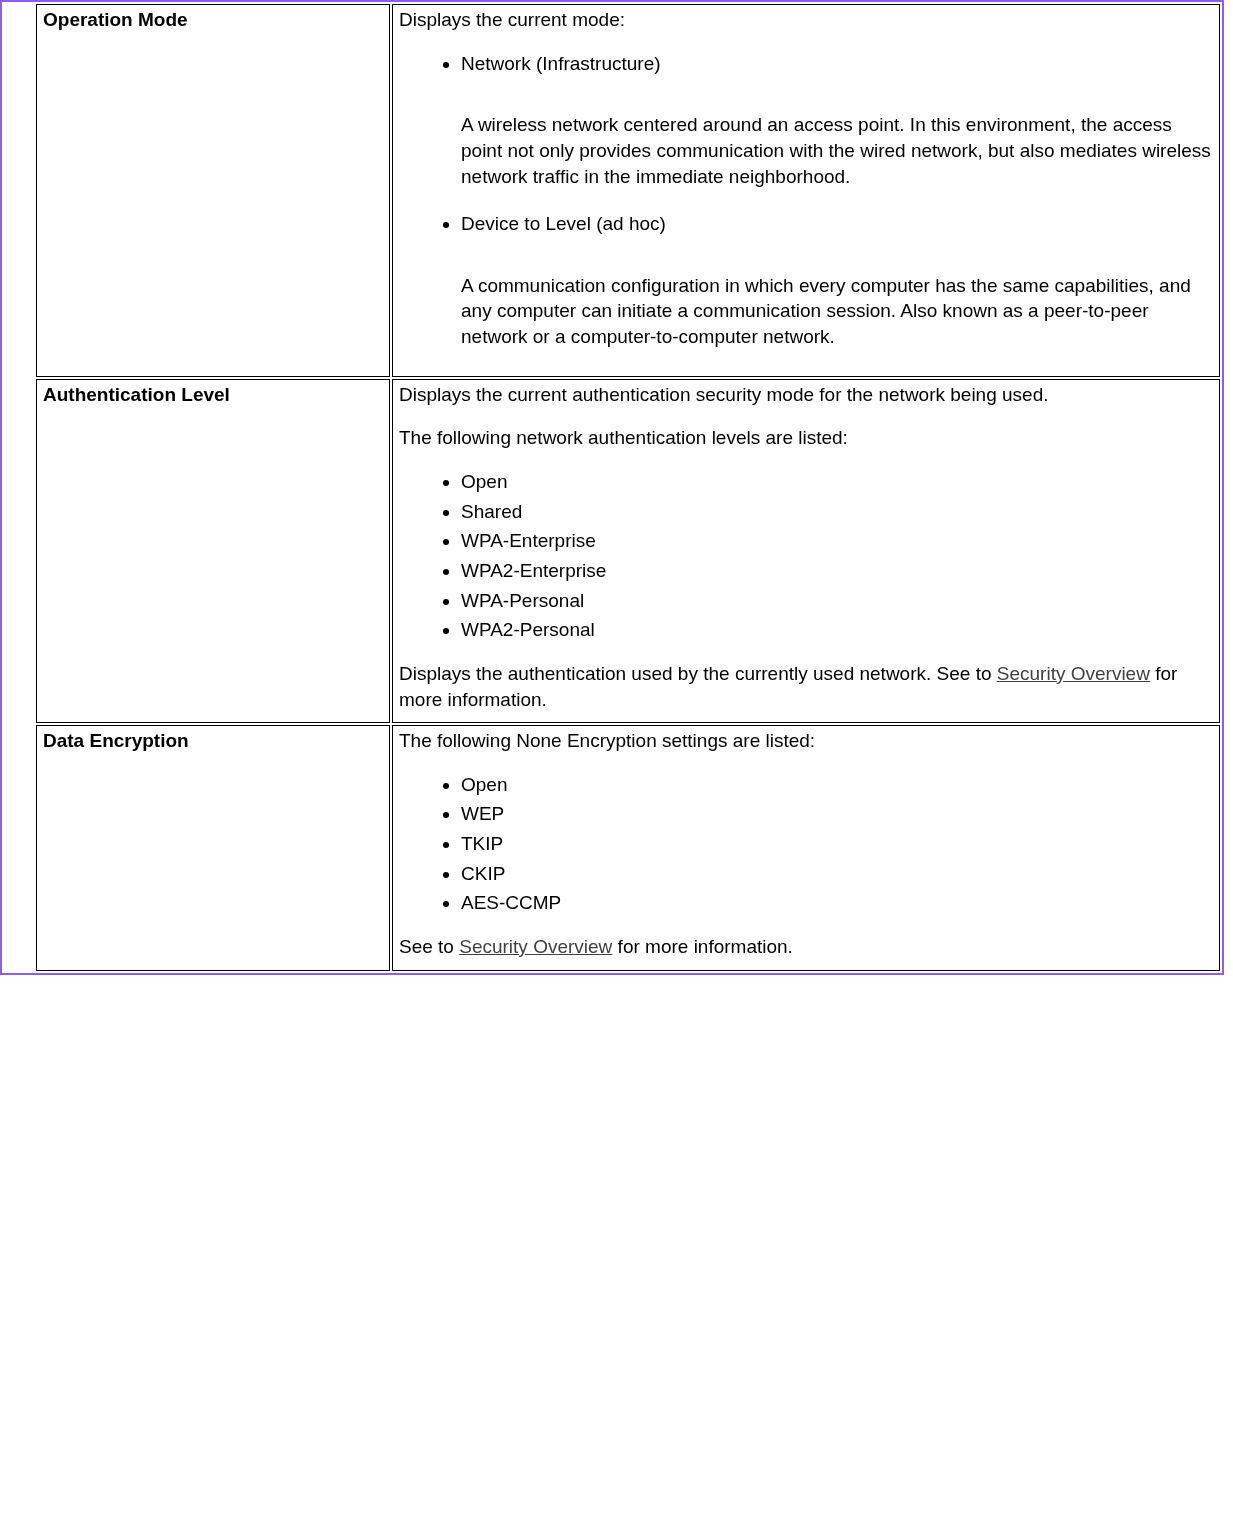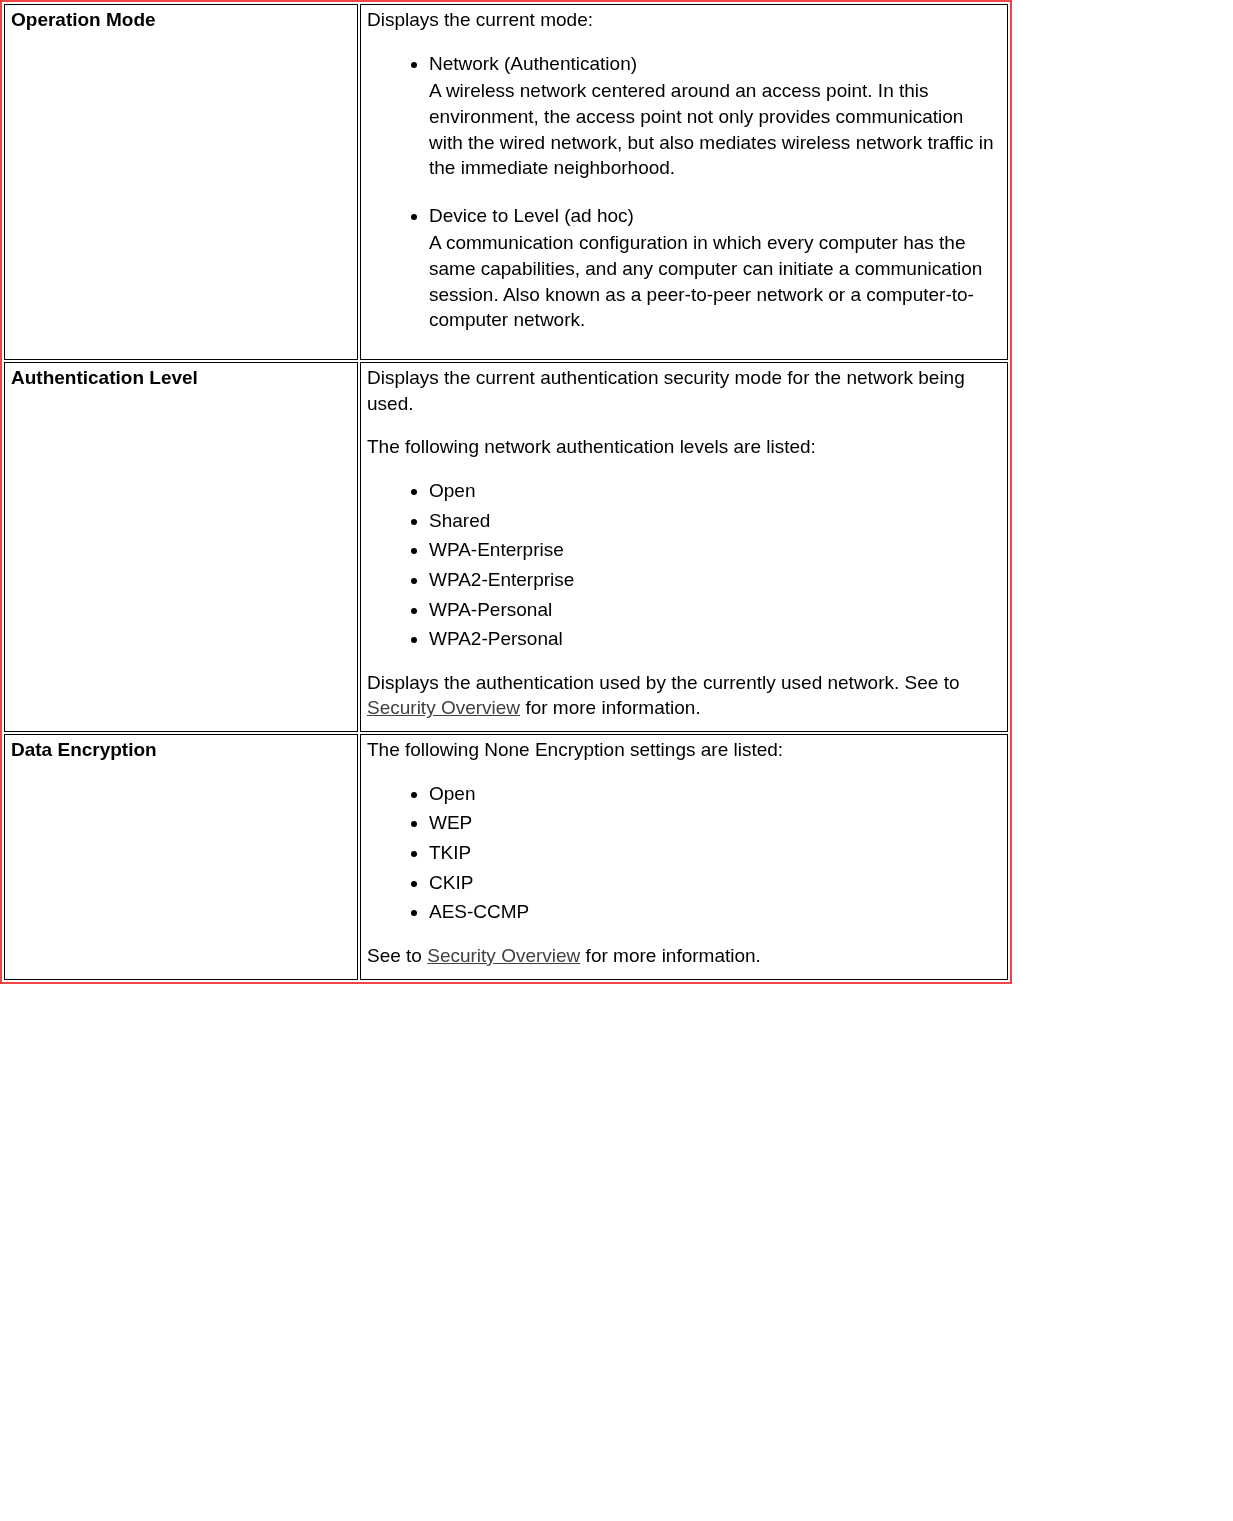--- a/index.html
+++ b/index.html
@@ -6,22 +6,23 @@
       font-family: Verdana, Geneva, sans-serif;
       font-size: 19px;
       margin: 0;
       padding: 0;
       color: #000;
       background: #fff;
     }
     table.main {
       border-collapse: separate;
       border-spacing: 2px;
-      border: 2px solid #ef4444;
-      width: 1012px;
+      border: 2px solid #8b5cf6;
+      width: 1224px;
+      padding-left: 32px;
     }
     table.main > tbody > tr > td {
       border: 1px solid #000;
       vertical-align: top;
       padding: 2px 6px 4px 6px;
       line-height: 1.35;
     }
     td.label {
       width: 340px;
       font-weight: bold;
@@ -31,21 +32,21 @@
       margin: 18px 0 18px 0;
       padding-left: 62px;
     }
     ul li {
       margin-bottom: 4px;
     }
     ul li.spaced {
       margin-bottom: 22px;
     }
     .desc-under {
-      margin-top: 2px;
+      margin-top: 36px;
     }
     a.link {
       color: #404040;
       text-decoration: underline;
     }
     p {
       margin: 0 0 6px 0;
     }
     .mt {
       margin-top: 18px;
@@ -56,21 +57,21 @@
 
 <table class="main">
   <tbody>
 
     <tr>
       <td class="label">Operation Mode</td>
       <td>
         <p>Displays the current mode:</p>
         <ul>
           <li class="spaced">
-            <span>Network (Authentication)</span>
+            <span>Network (Infrastructure)</span>
             <div class="desc-under">A wireless network centered around an access point. In this environment, the access point not only provides communication with the wired network, but also mediates wireless network traffic in the immediate neighborhood.</div>
           </li>
           <li class="spaced">
             <span>Device to Level (ad hoc)</span>
             <div class="desc-under">A communication configuration in which every computer has the same capabilities, and any computer can initiate a communication session. Also known as a peer-to-peer network or a computer-to-computer network.</div>
           </li>
         </ul>
       </td>
     </tr>
 

